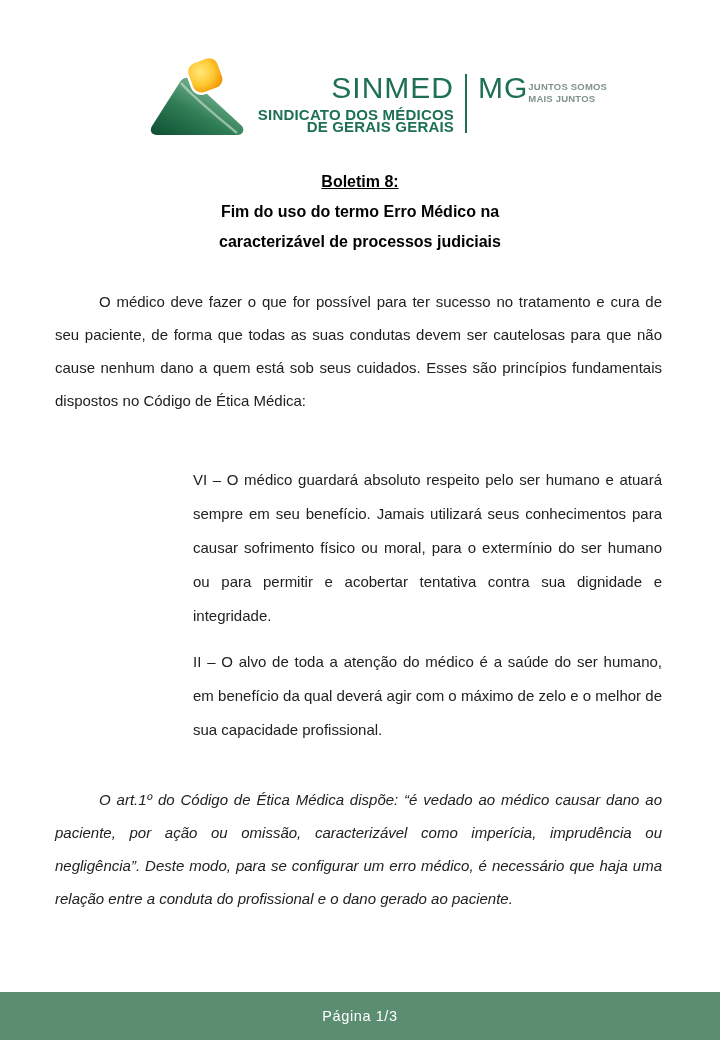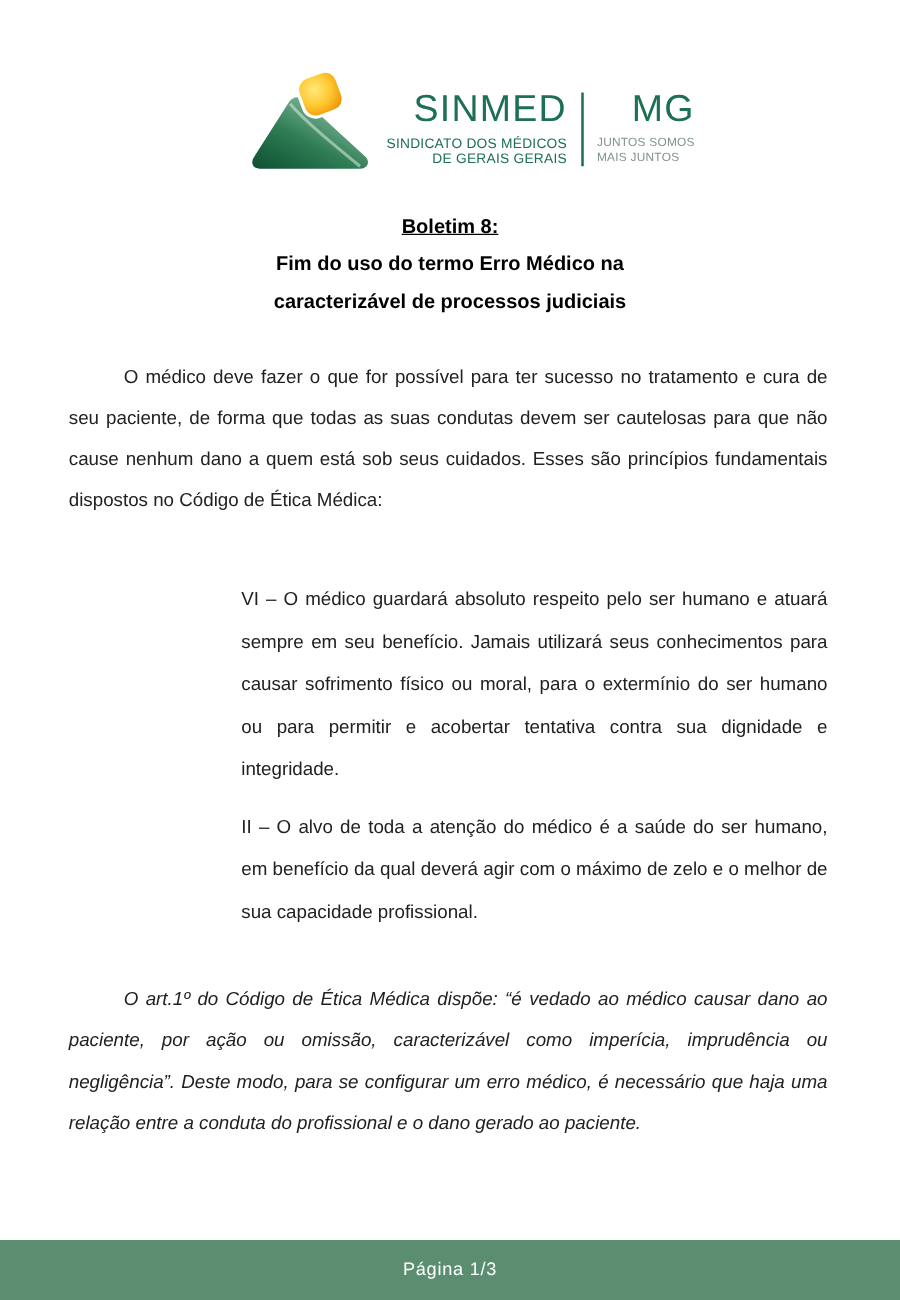--- a/index.html
+++ b/index.html
@@ -11,24 +11,24 @@
   *{box-sizing:border-box;}
   html,body{margin:0;padding:0;}
   body{width:720px;height:1040px;background:#ffffff;font-family:"Liberation Sans",sans-serif;}
   .page{position:relative;width:720px;height:1040px;background:#ffffff;overflow:hidden;}
 
   
   .logo-wrap{display:flex;justify-content:center;align-items:center;margin-top:54px;height:86px;gap:13px;margin-left:36px;}
   .logo-mark{width:96px;height:84px;flex:0 0 auto;}
   .logo-text{display:flex;align-items:stretch;gap:11px;margin-top:12px;}
   .logo-left{display:flex;flex-direction:column;align-items:flex-end;}
-  .logo-right{display:flex;flex-direction:column;align-items:flex-end;}
+  .logo-right{display:flex;flex-direction:row;align-items:flex-start;}
   .wordmark{font-size:30px;line-height:28px;letter-spacing:1px;color:var(--green);font-weight:400;}
-  .tagline{margin-top:7px;text-align:right;font-size:11px;font-weight:400;color:var(--green);line-height:12px;letter-spacing:0.2px;}
-  .motto{margin-top:7px;text-align:left;font-size:9.5px;font-weight:400;color:var(--motto-gray);line-height:12px;letter-spacing:0.2px;}
+  .tagline{margin-top:7px;text-align:right;font-size:15px;font-weight:700;color:var(--green);line-height:12px;letter-spacing:0.2px;}
+  .motto{margin-top:7px;text-align:left;font-size:9.5px;font-weight:700;color:var(--motto-gray);line-height:12px;letter-spacing:0.2px;}
   .logo-divider{width:2px;background:var(--green);}
 
   
   .title{margin:27px 40px 0;text-align:center;font-size:16px;line-height:30px;font-weight:700;color:#000;}
   .title-line{display:block;}
   .title-line.u{text-decoration:underline;}
 
   
   .body-par{margin:28px 58px 0 55px;text-align:justify;font-size:15px;line-height:33px;color:var(--ink);text-indent:44px;}
   .body-par.second{margin-top:36px;font-style:italic;}

